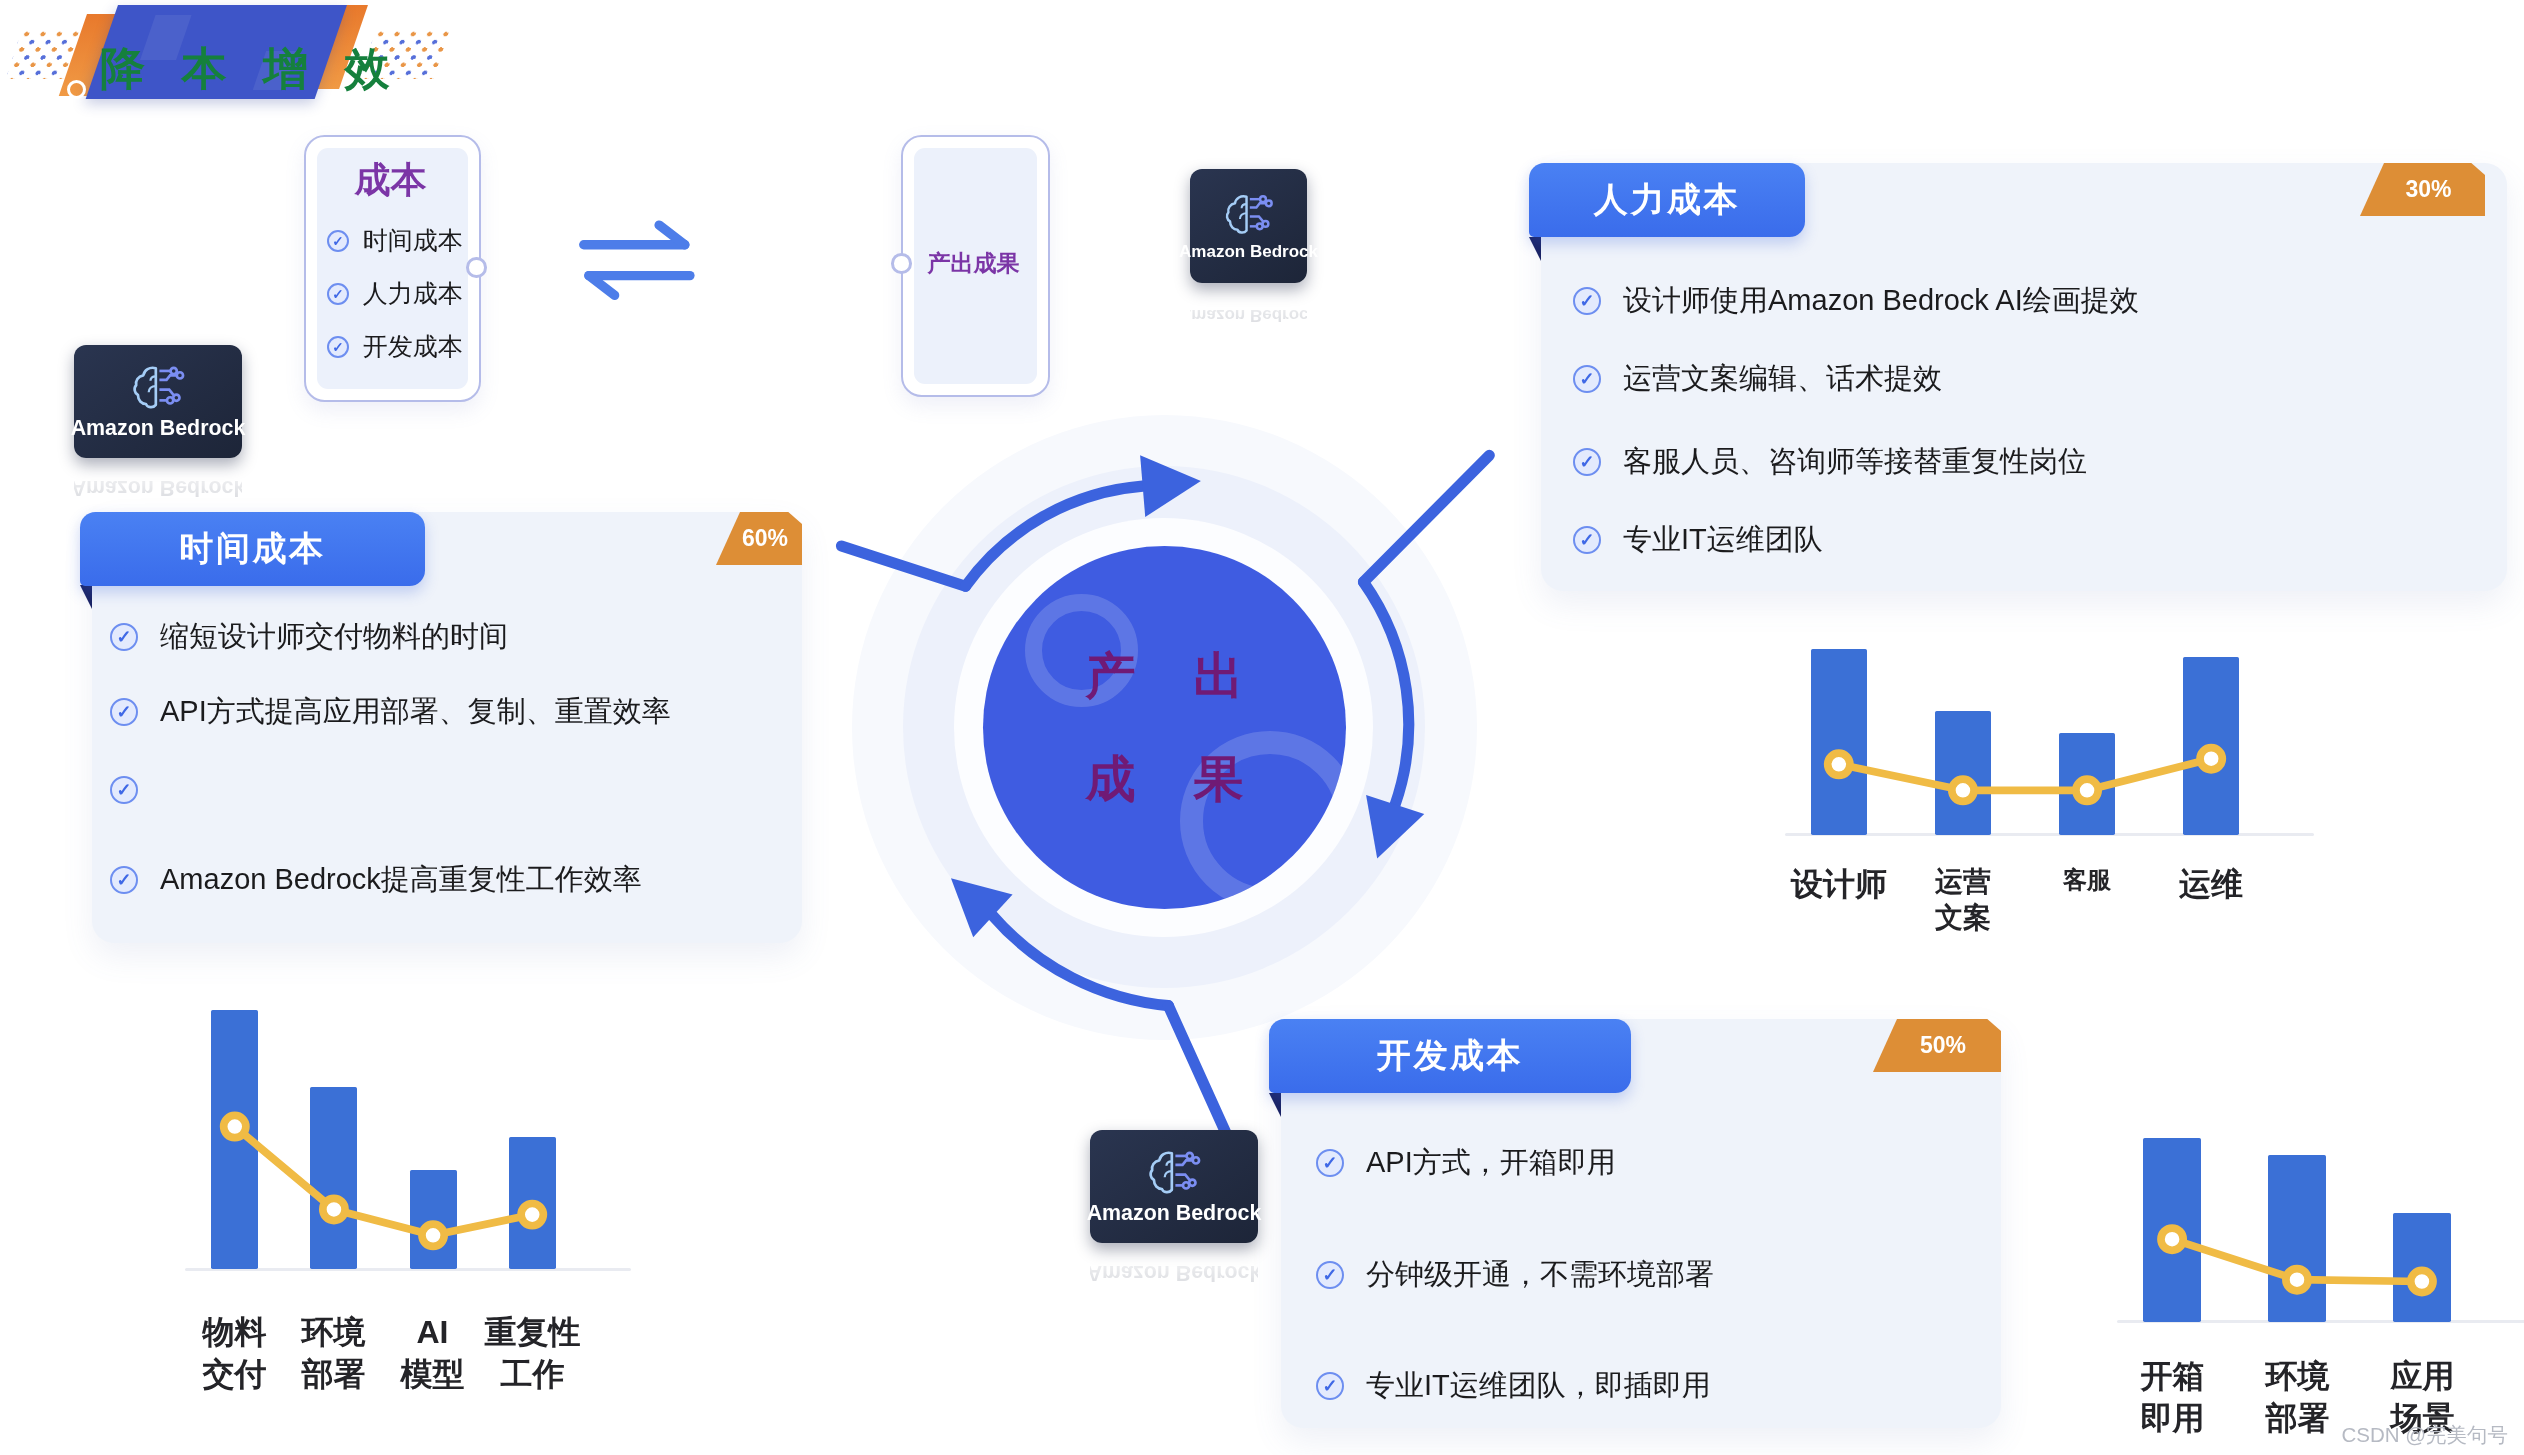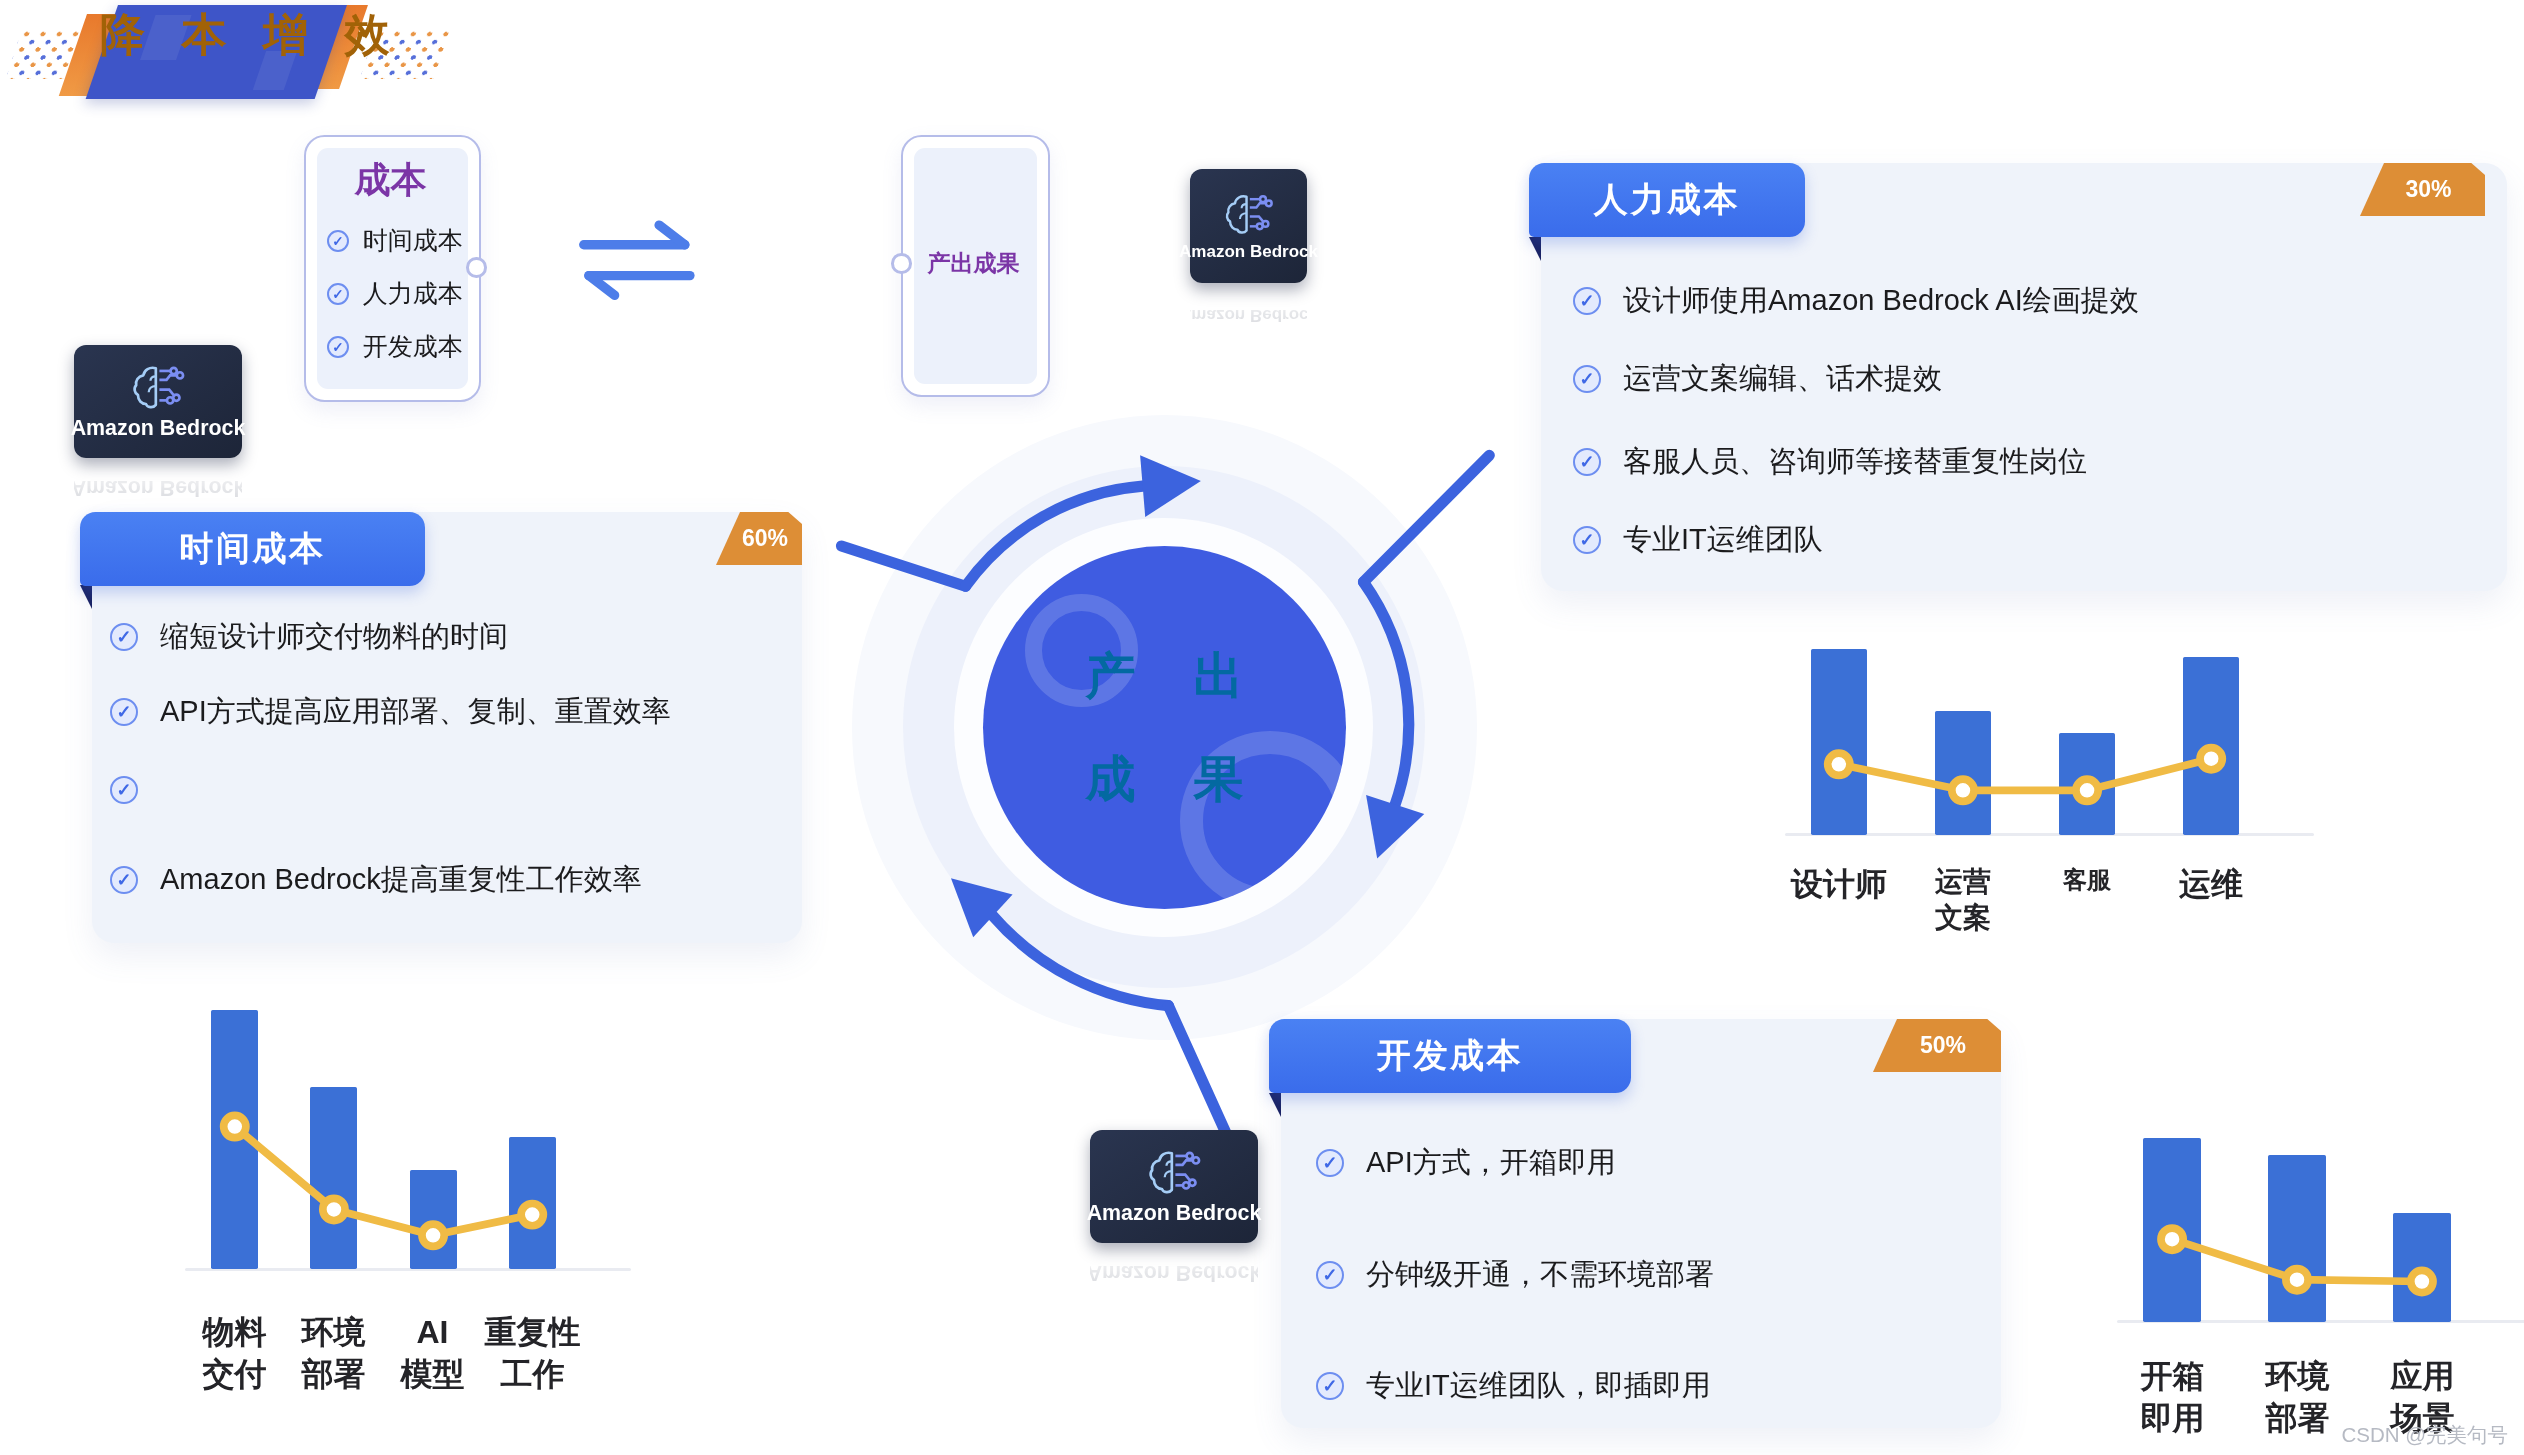--- a/index.html
+++ b/index.html
@@ -11,22 +11,22 @@
   .dots{position:absolute;width:74px;height:50px;transform:skewX(-18deg);
     background-image:
       radial-gradient(ellipse 4.3px 3.4px at 6px 5.1px,#e8913e 0 60%,transparent 62%),
       radial-gradient(ellipse 4.3px 3.4px at 13.7px 13px,#4e68d8 0 60%,transparent 62%);
     background-size:16.3px 15.4px;opacity:.95;}
   .banner-orange{position:absolute;background:linear-gradient(180deg,#e8792c,#f09a45);transform:skewX(-19deg);transform-origin:0 0;}
   .banner-blue{position:absolute;left:118px;top:5.1px;width:229px;height:94px;background:#3e55c8;
     transform:skewX(-19deg);transform-origin:0 0;overflow:hidden;box-shadow:0 5.1px 12px rgba(40,60,150,.25);}
   .banner-blue:before{content:"";position:absolute;left:41px;top:10.3px;width:36px;height:45px;background:rgba(255,255,255,.07);}
   .banner-blue:after{content:"";position:absolute;right:34px;bottom:8.6px;width:31px;height:39px;background:rgba(255,255,255,.07);}
-  .banner-text{position:absolute;left:120px;top:5.1px;width:229px;height:94px;display:flex;align-items:flex-start;justify-content:center;
-    color:#a16207;font-size:45px;font-weight:800;letter-spacing:12px;text-indent:0;white-space:nowrap;}
+  .banner-text{position:absolute;left:120px;top:5.1px;width:229px;height:94px;display:flex;align-items:flex-end;justify-content:center;
+    color:#15803d;font-size:45px;font-weight:800;letter-spacing:12px;text-indent:0;white-space:nowrap;}
   .banner-dot{width:13px;height:13px;border:3.4px solid #fff;border-radius:50%;margin-right:13.7px;flex:0 0 auto;}
 
   
   .flowbox{position:absolute;background:#fff;border:2.6px solid #b5bce9;border-radius:20.5px;box-shadow:0 8.6px 20.5px rgba(120,130,200,.12);}
   .flowbox .inner{position:absolute;left:11px;top:11px;right:11px;bottom:11px;background:#ecf1fb;border-radius:11px;}
   .flow-title{position:absolute;width:100%;text-align:center;color:#7b35a6;font-weight:800;}
   .handle{position:absolute;width:20.5px;height:20.5px;background:#fff;border:3.4px solid #b5bce9;border-radius:50%;box-sizing:border-box;z-index:4;}
   .mini-item{position:absolute;display:flex;align-items:center;gap:13.7px;font-size:25px;color:#1b1b1d;font-weight:500;white-space:nowrap;}
   .chk{display:flex;align-items:center;justify-content:center;box-sizing:border-box;border-radius:50%;
     background:#e3eafd;border:2.6px solid #6d8ef0;color:#3f68e6;font-weight:700;flex:0 0 auto;}
@@ -39,21 +39,21 @@
   .logo .lbl{color:#fff;font-weight:700;white-space:nowrap;}
   .logo-reflect{position:absolute;left:0;top:100%;width:100%;height:45px;transform:scaleY(-1);opacity:.16;overflow:hidden;
     display:flex;flex-direction:column;align-items:center;
     -webkit-mask-image:linear-gradient(to bottom,#000 10%,transparent 90%);mask-image:linear-gradient(to bottom,#000 10%,transparent 90%);}
   .logo-reflect .lbl{color:#273049;font-weight:700;white-space:nowrap;margin-top:3.4px;}
 
   
   .circ{position:absolute;border-radius:50%;}
   .donut{position:absolute;border-radius:50%;border-style:solid;border-color:rgba(255,255,255,.16);background:transparent;box-sizing:border-box;}
   .center-text{position:absolute;left:983px;top:546px;width:363px;height:363px;display:flex;flex-direction:column;align-items:center;
-    justify-content:center;row-gap:36px;color:#0369a1;font-weight:800;font-size:50px;letter-spacing:22px;text-indent:22px;z-index:3;}
+    justify-content:center;row-gap:36px;color:#701a75;font-weight:800;font-size:50px;letter-spacing:22px;text-indent:22px;z-index:3;}
 
   
   .card-body{position:absolute;background:#eff3fa;border-radius:22px;box-shadow:0 13.7px 31px rgba(100,120,180,.10);}
   .card-tab{position:absolute;background:linear-gradient(180deg,#4a81f3,#3a6ceb);border-radius:15.4px 15.4px 15.4px 5.1px;display:flex;
     align-items:center;justify-content:center;color:#fff;font-weight:700;font-size:34px;letter-spacing:2.6px;z-index:3;
     box-shadow:0 6.8px 13.7px rgba(60,100,220,.25);}
   .fold{position:absolute;width:0;height:0;border-right:12px solid #1a2364;border-bottom:24px solid transparent;z-index:2;}
   .badge{position:absolute;background:#dd8e36;color:#fff;font-weight:800;font-size:23px;display:flex;align-items:center;
     justify-content:center;z-index:3;clip-path:polygon(24px 0,calc(100% - 13.7px) 0,100% 12px,100% 100%,0 100%);padding-left:12px;box-sizing:border-box;}
   .item{position:absolute;display:flex;align-items:center;gap:22px;font-size:29px;color:#1b1b1d;font-weight:500;white-space:nowrap;z-index:3;}

